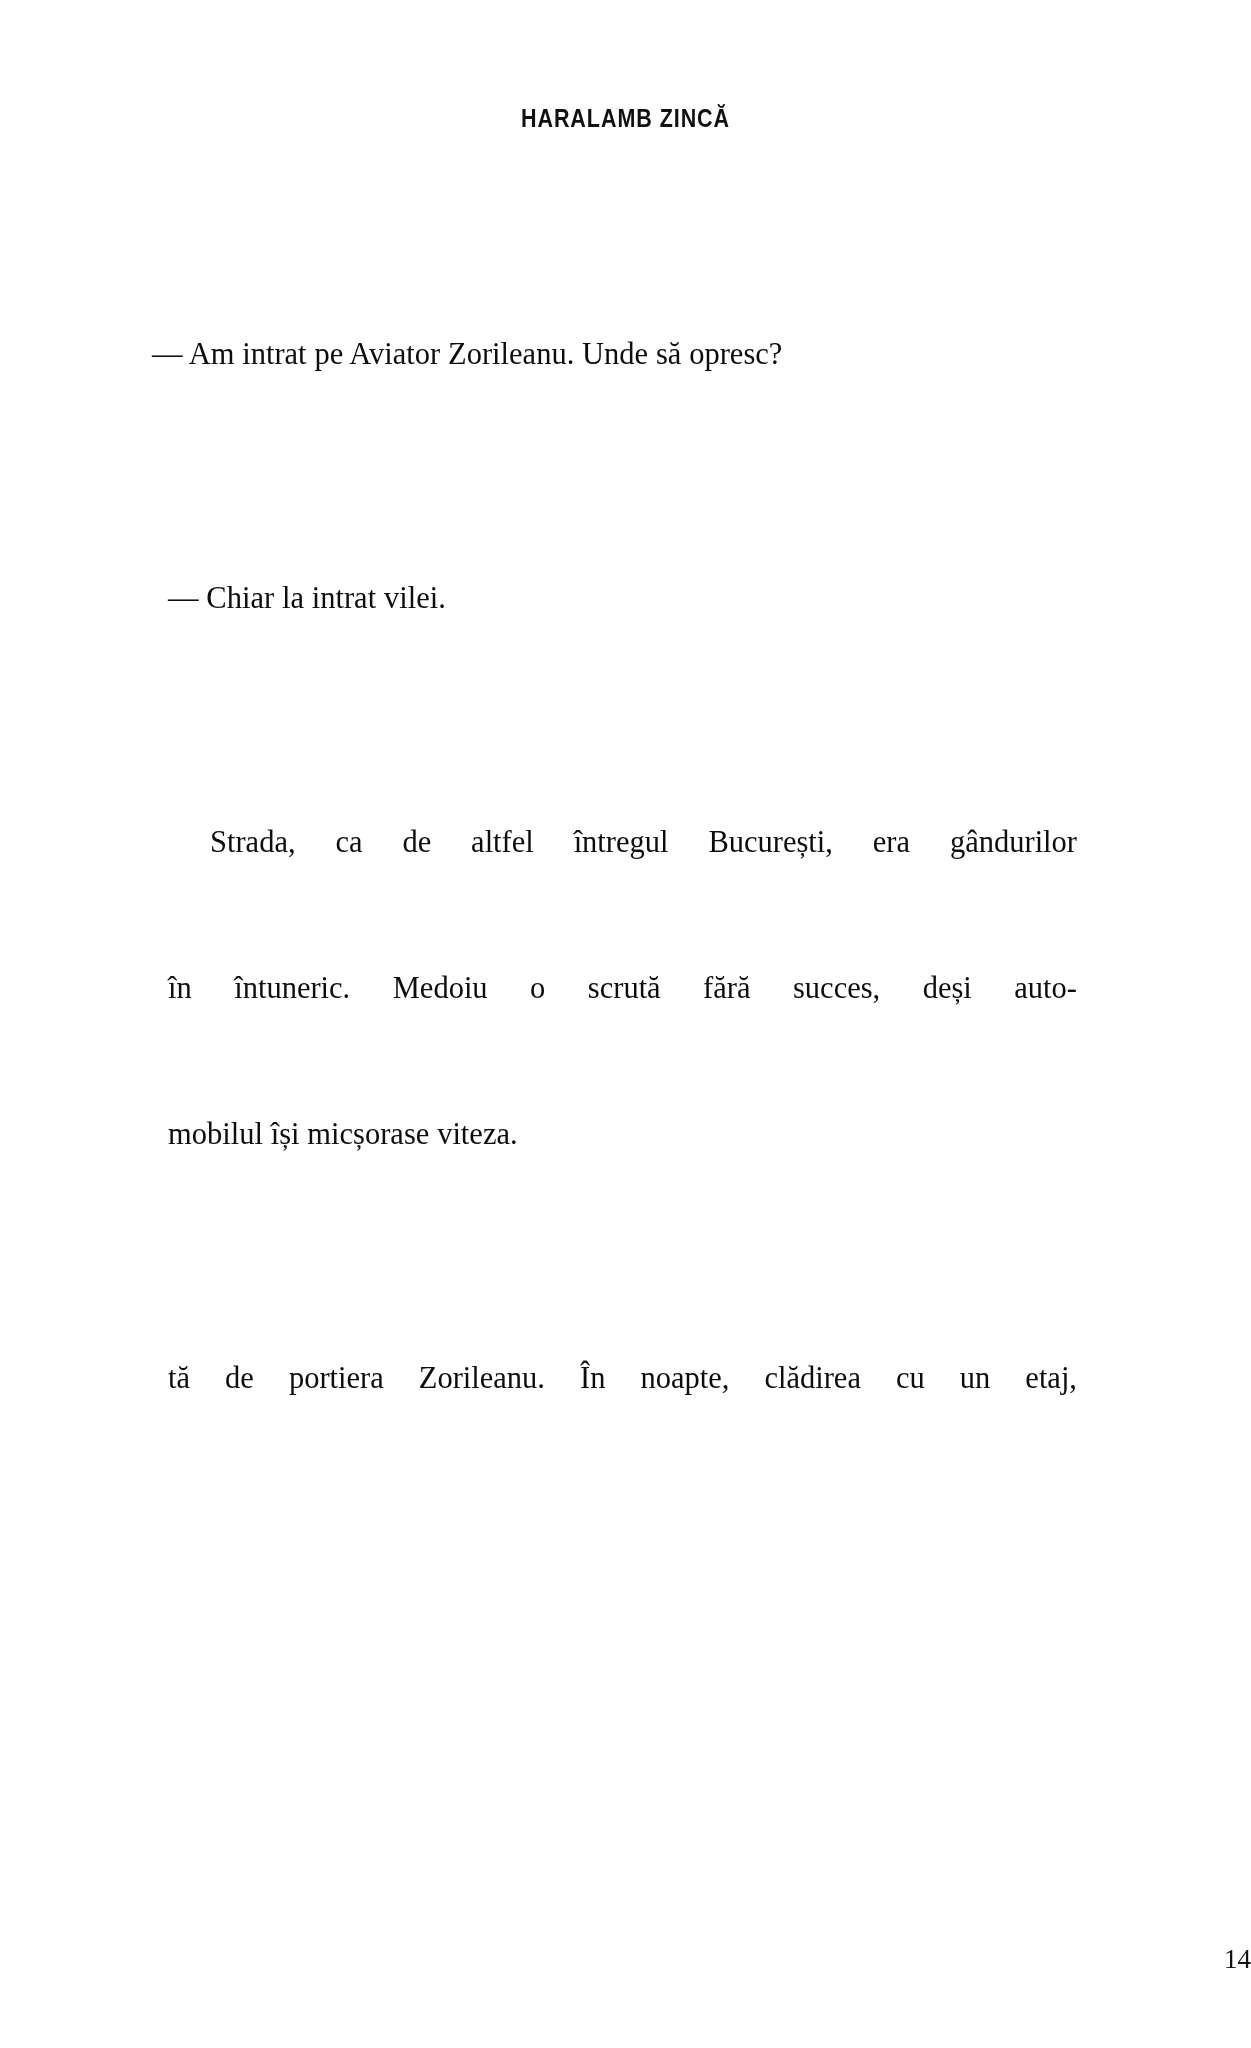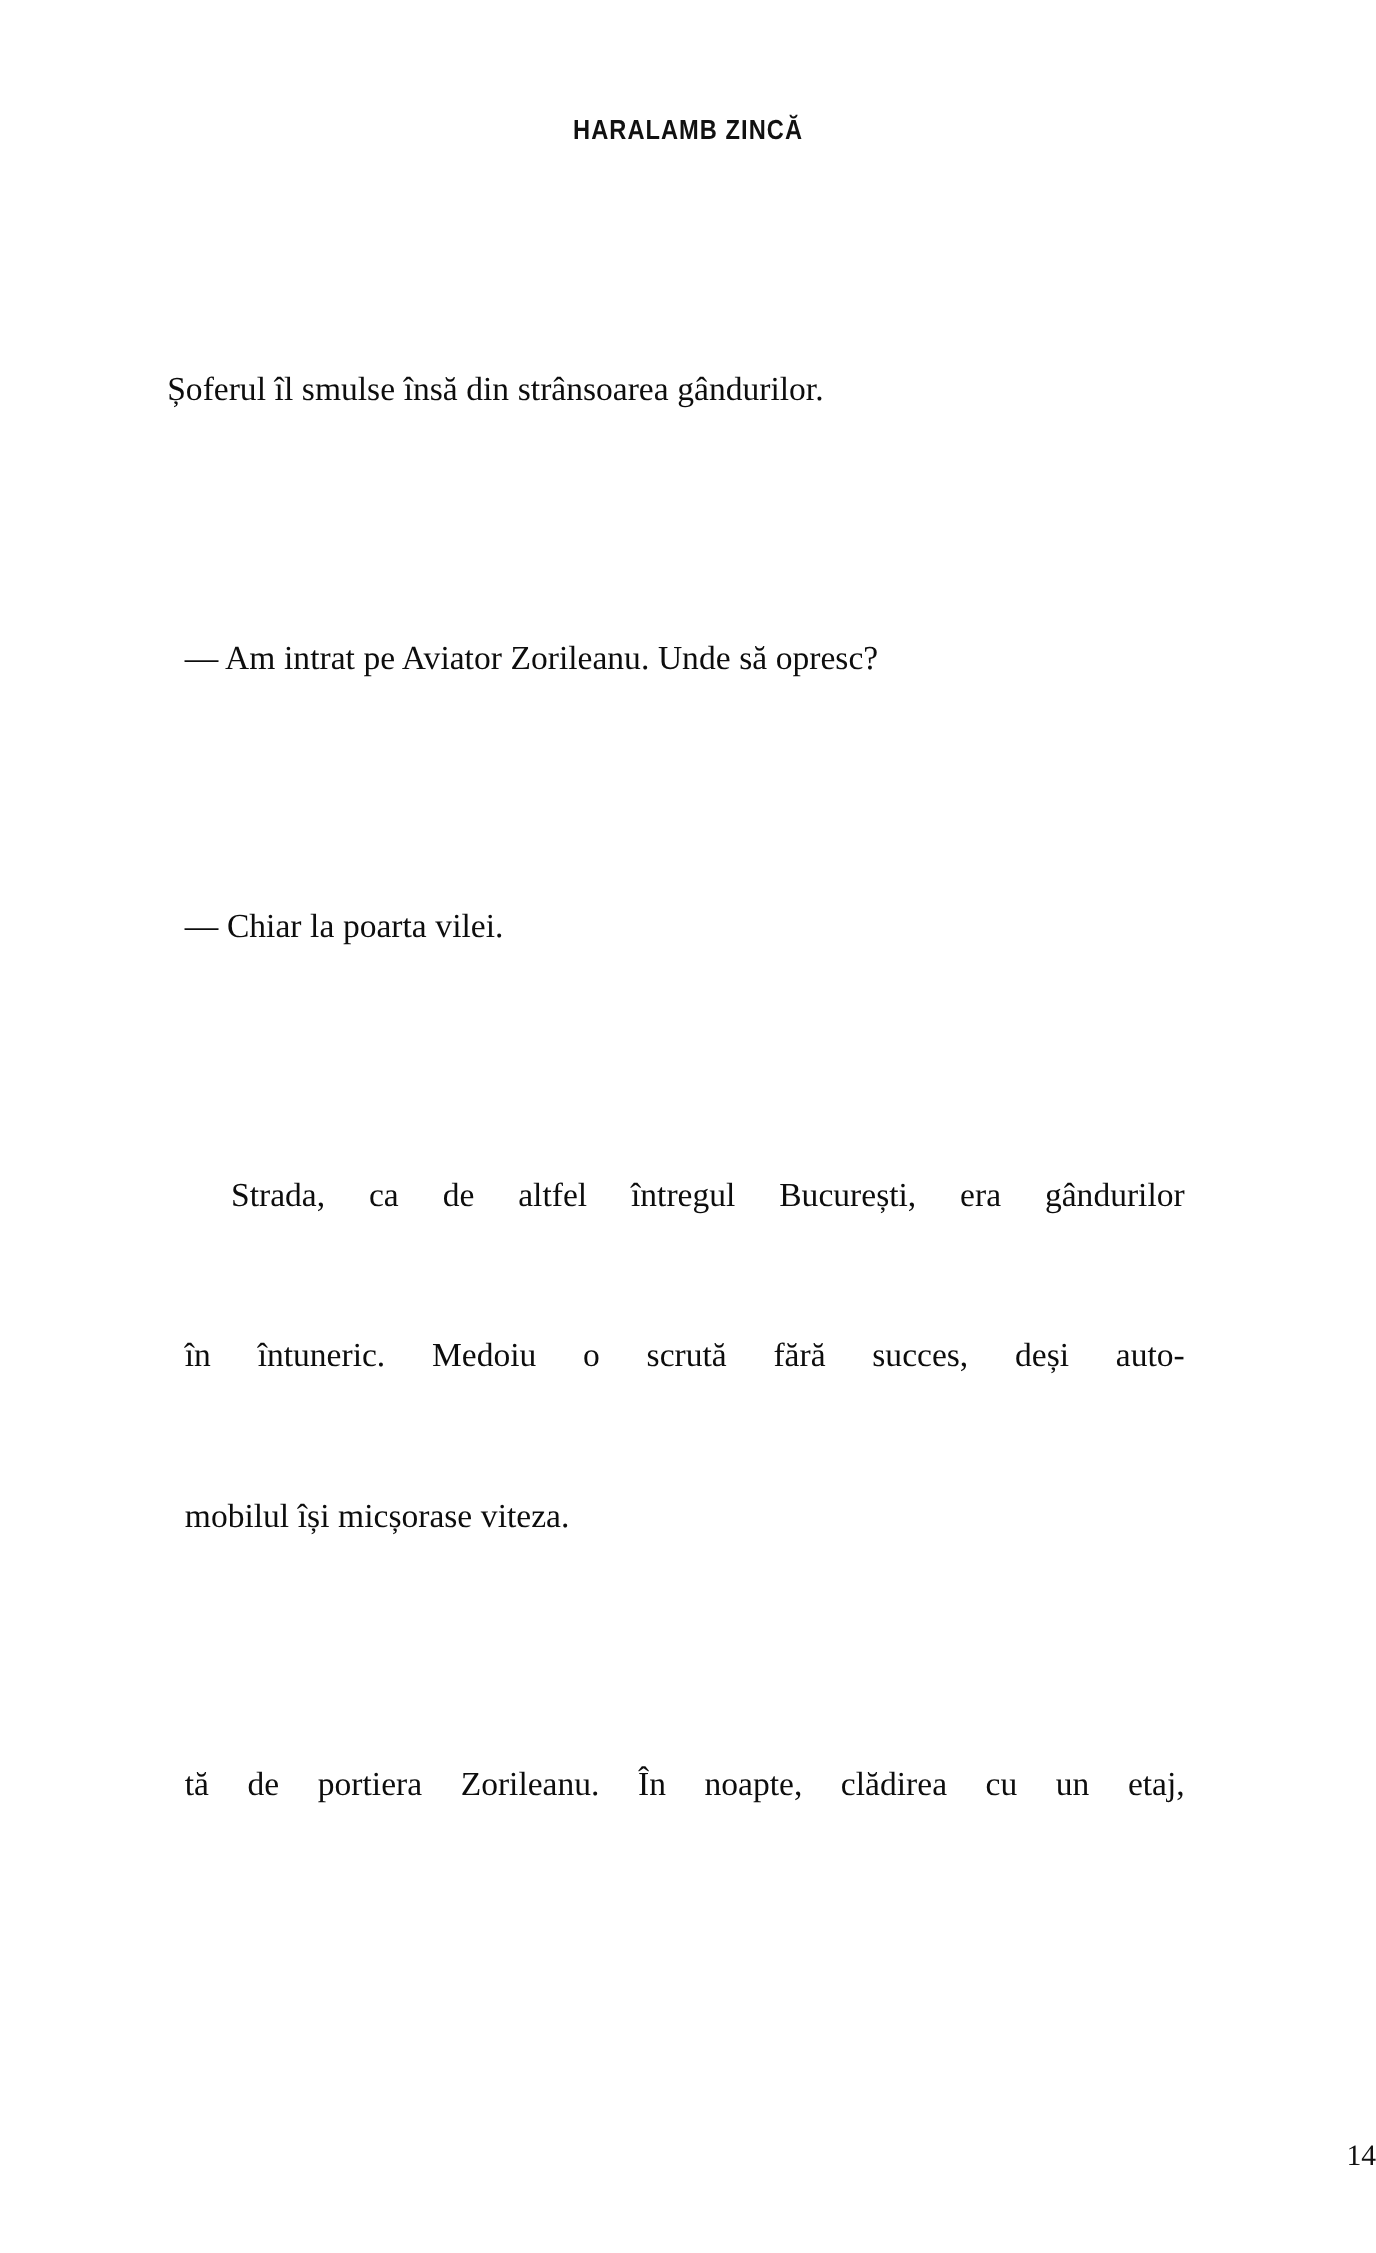--- a/index.html
+++ b/index.html
@@ -84,30 +84,27 @@
 </style>
 </head>
 <body>
 
 <div class="page">
 
   <div class="running-head">HARALAMB ZINCĂ</div>
 
   <div class="text-block">
 
-    <div class="para">
-      <span class="ln last">Șoferul îl smulse însă din strânsoarea gândurilor.</span>
-    </div>
 
     <div class="para">
       <span class="ln last">— Am intrat pe Aviator Zorileanu. Unde să opresc?</span>
     </div>
 
     <div class="para">
-      <span class="ln last">— Chiar la poarta vilei.</span>
+      <span class="ln last">— Chiar la intrat vilei.</span>
     </div>
 
     <div class="para">
       <span class="ln indent">Strada, ca de altfel întregul București, era gândurilor</span>
       <span class="ln">în întuneric. Medoiu o scrută fără succes, deși auto-</span>
       <span class="ln last">mobilul își micșorase viteza.</span>
     </div>
 
 
     <div class="para">

